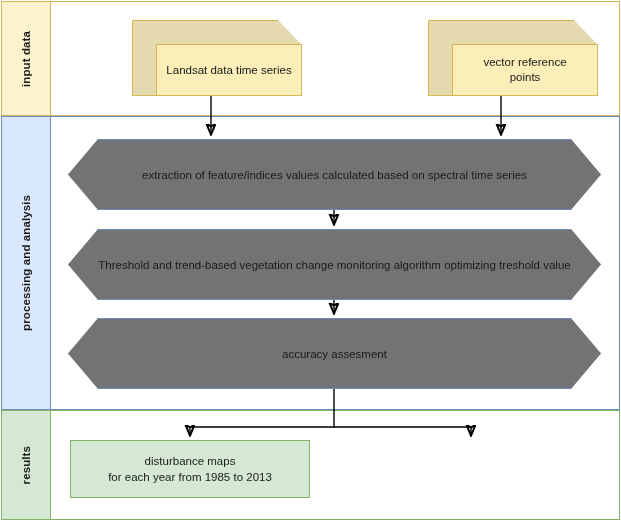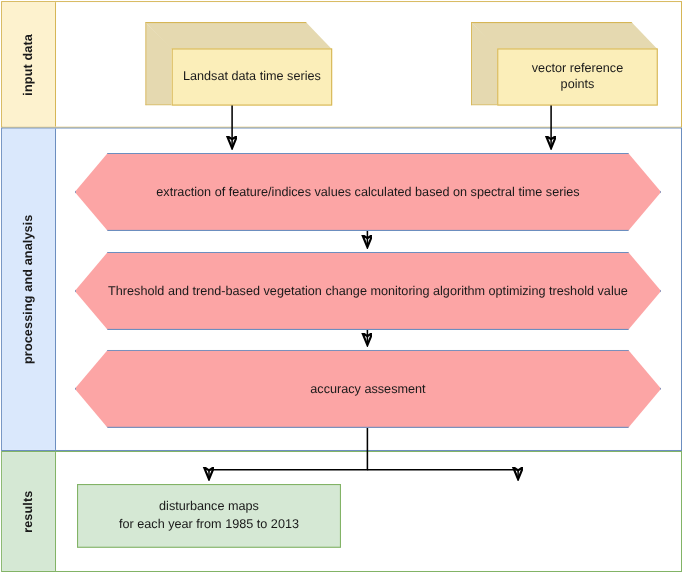--- a/index.html
+++ b/index.html
@@ -143,21 +143,21 @@
 
   
   .hexagon {
     position: absolute;
     display: flex;
     align-items: center;
     justify-content: center;
     text-align: center;
     font-size: 11.5px;
     color: #1a1a1a;
-    background: #fca5a5;
+    background: #737373;
     border: 1px solid #6c8ebf;
     -webkit-clip-path: polygon(30px 0, calc(100% - 30px) 0, 100% 50%, calc(100% - 30px) 100%, 30px 100%, 0 50%);
     clip-path: polygon(30px 0, calc(100% - 30px) 0, 100% 50%, calc(100% - 30px) 100%, 30px 100%, 0 50%);
     box-sizing: border-box;
   }
   #hex-extraction  { left: 68px;  top: 139px; width: 533px; height: 71px; }
   #hex-threshold   { left: 68px;  top: 229px; width: 533px; height: 71px; }
   #hex-accuracy    { left: 68px;  top: 318px; width: 533px; height: 71px; }
 
   

